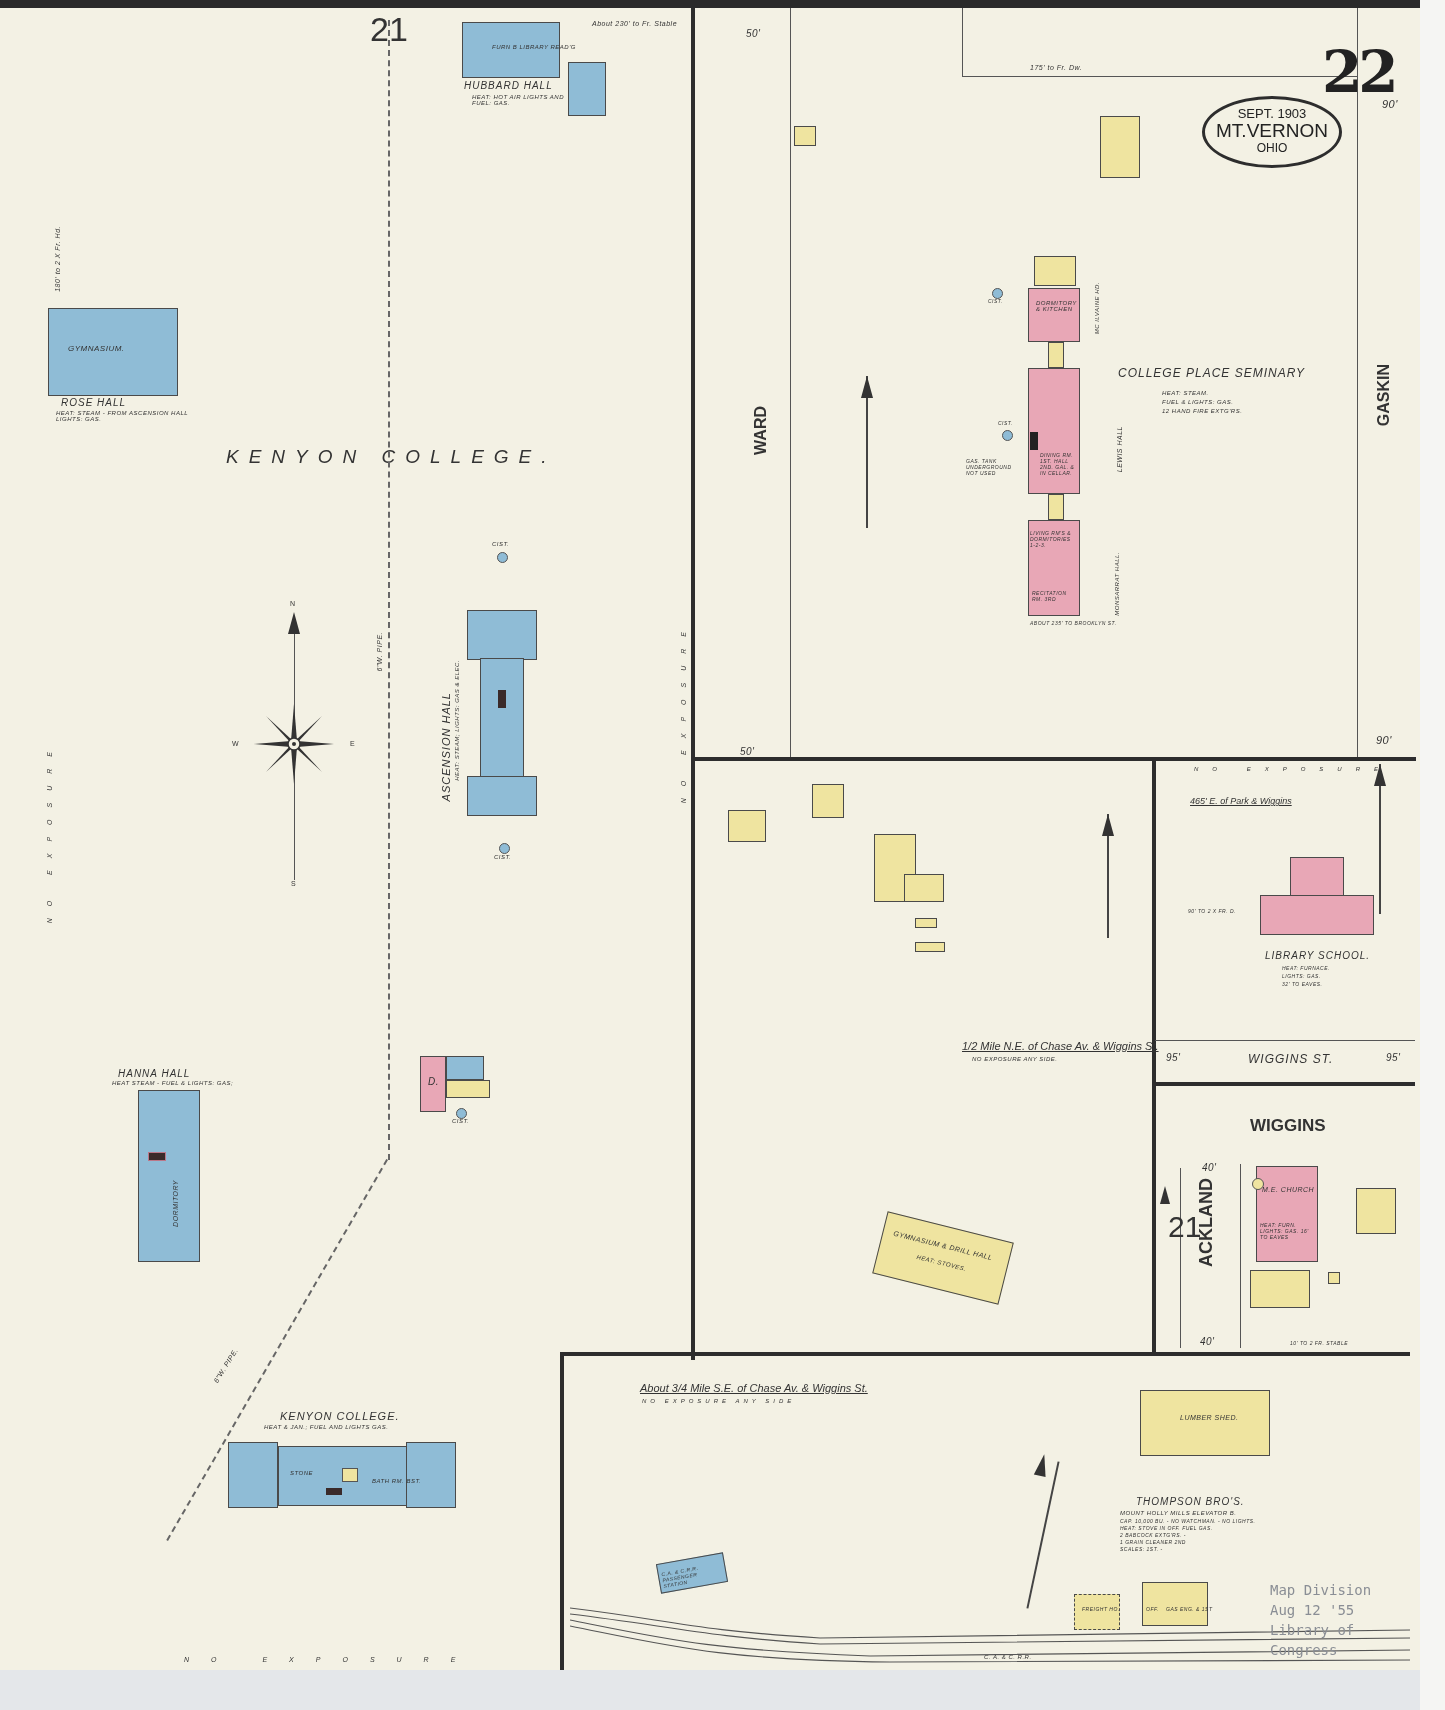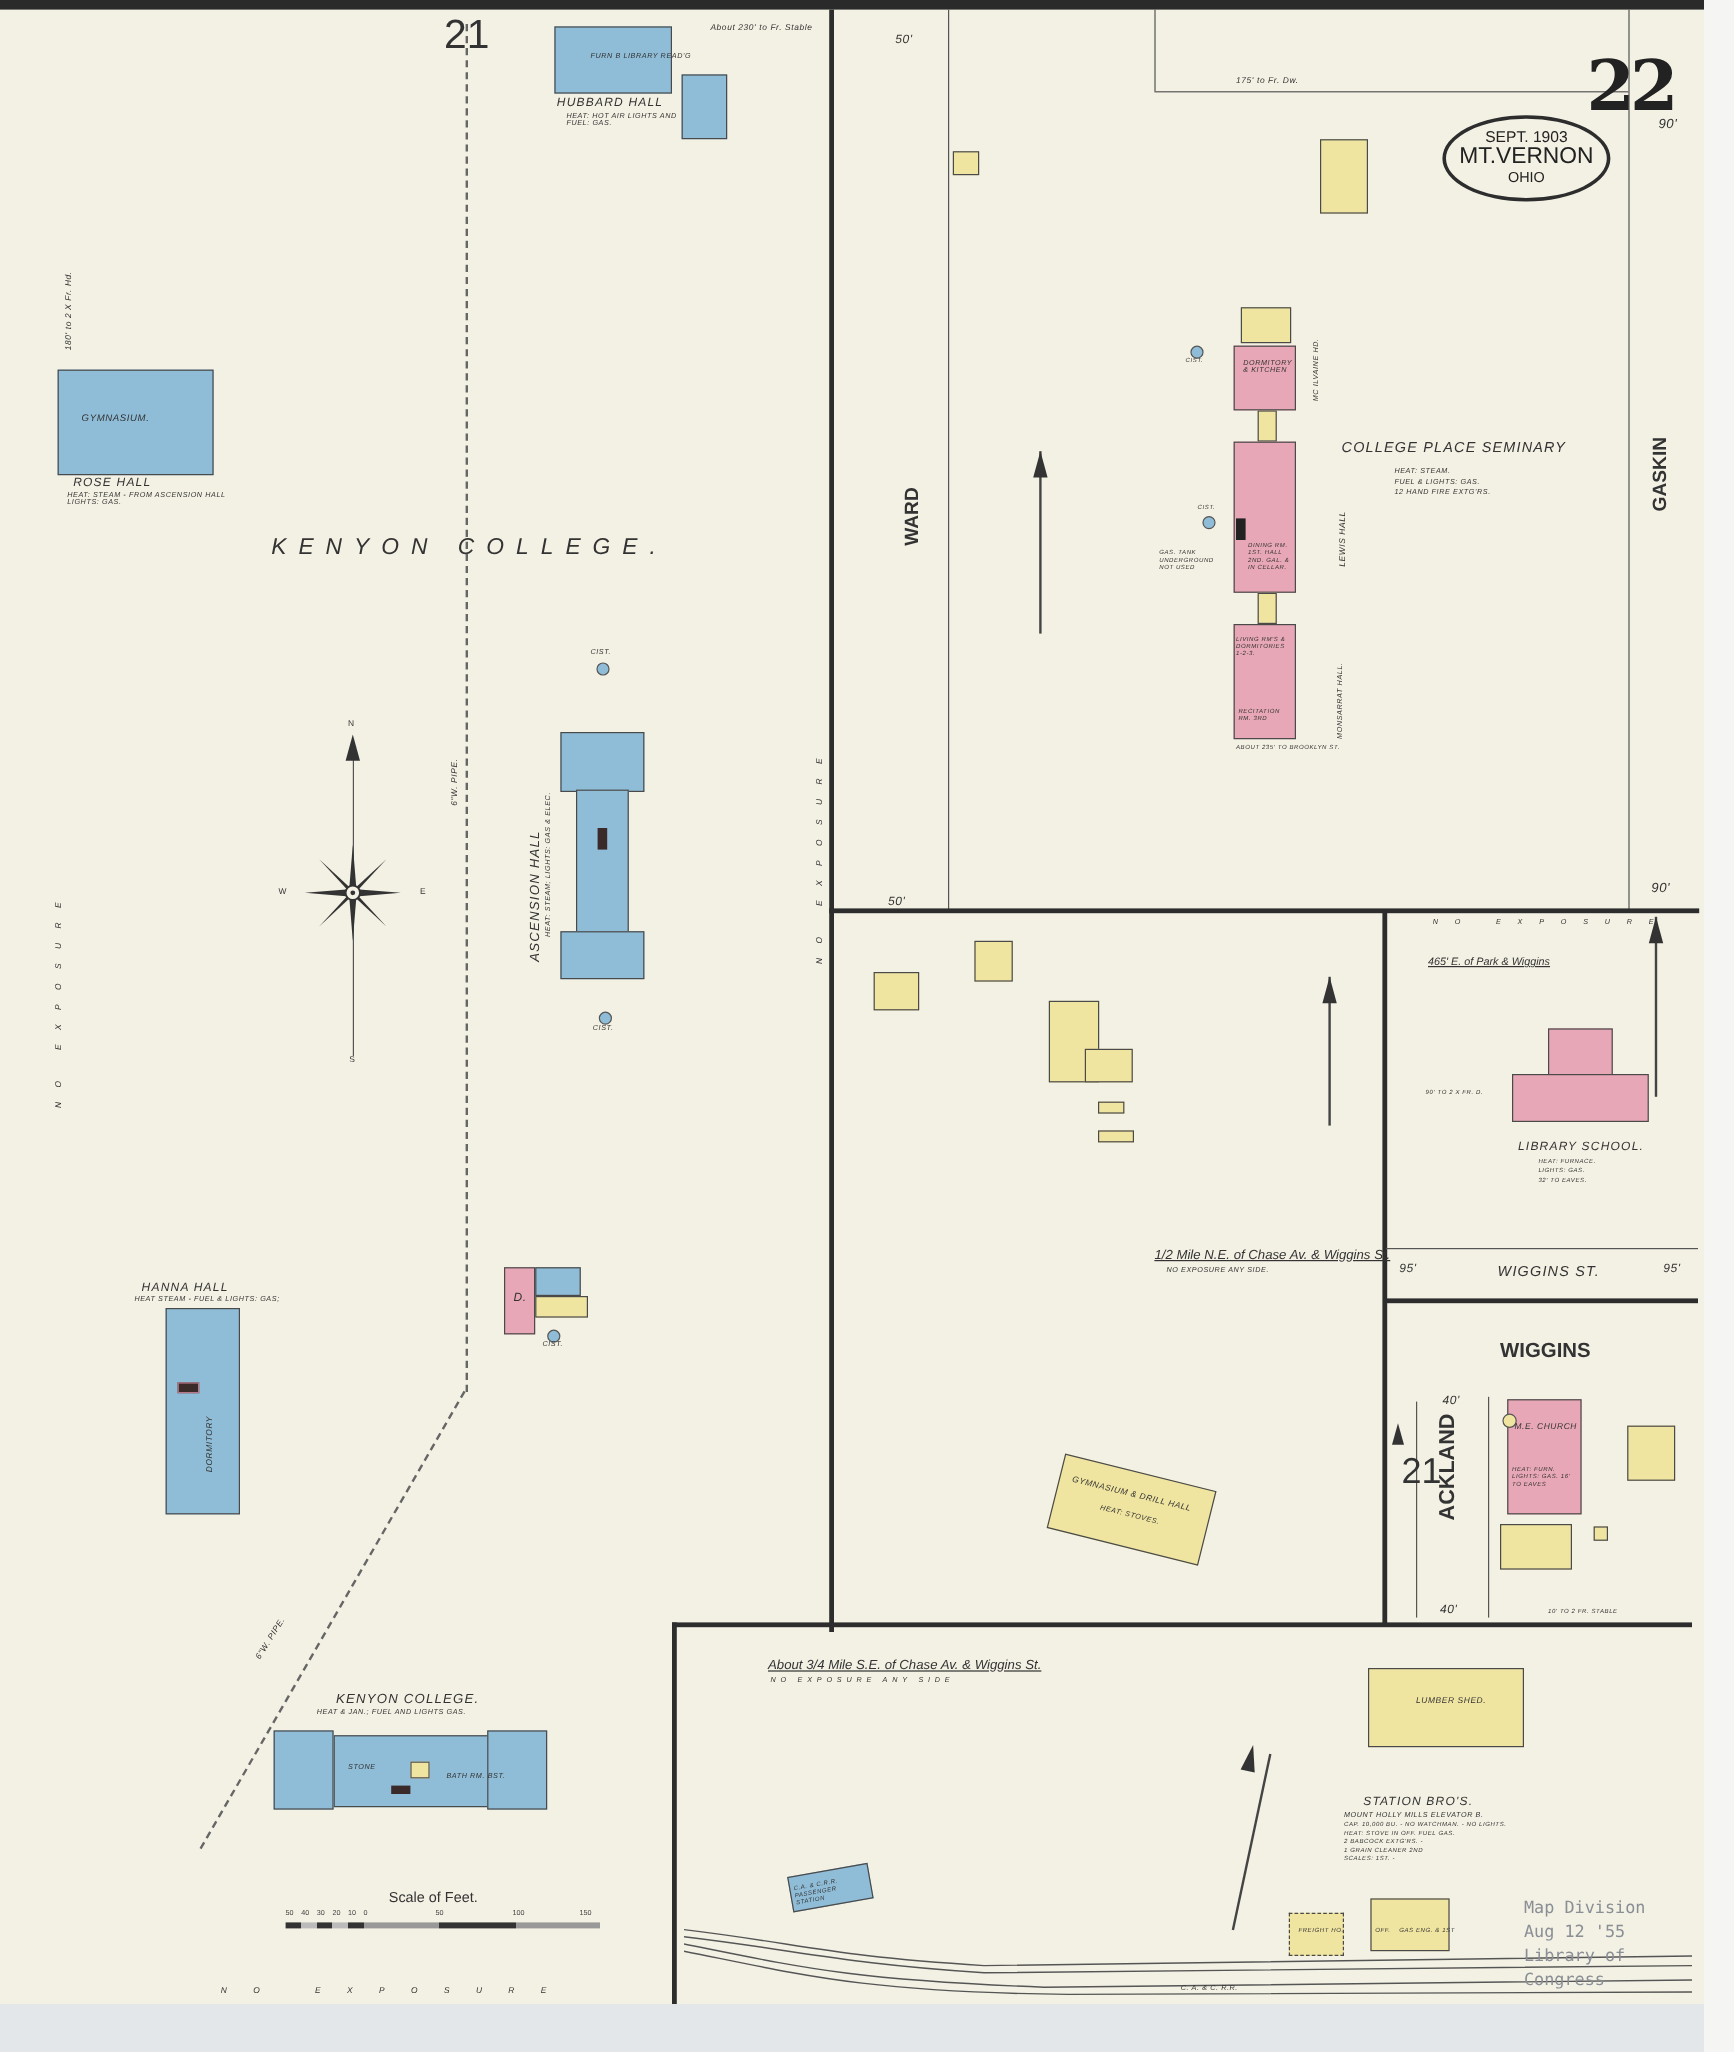--- a/index.html
+++ b/index.html
@@ -144,35 +144,20 @@
   <div class="txt" style="left:280px;top:1410px;font-size:11px;">KENYON COLLEGE.</div>
   <div class="txt small" style="left:264px;top:1424px;font-size:6px;">HEAT &amp; JAN.; FUEL AND LIGHTS GAS.</div>
   <div class="bld blue" style="left:228px;top:1442px;width:50px;height:66px;"></div>
   <div class="bld blue" style="left:278px;top:1446px;width:130px;height:60px;"></div>
   <div class="bld blue" style="left:406px;top:1442px;width:50px;height:66px;"></div>
   <div class="abs" style="left:342px;top:1468px;width:14px;height:12px;background:#efe4a0;border:1px solid #555;"></div>
   <div class="abs" style="left:326px;top:1488px;width:16px;height:7px;background:#3a2a2a;"></div>
   <div class="txt small" style="left:290px;top:1470px;font-size:6px;">STONE</div>
   <div class="txt small" style="left:372px;top:1478px;font-size:6px;">BATH RM. BST.</div>
 
-  <div class="abs" style="left:238px;top:1574px;width:262px;height:40px;">
-    <div style="position:absolute;left:86px;top:0;font-size:12px;color:#333;">Scale of Feet.</div>
-    <div style="position:absolute;left:0;top:18px;width:262px;font-size:6px;color:#444;display:flex;">
-      <span style="width:13px;">50</span>
-      <span style="width:13px;">40</span>
-      <span style="width:13px;">30</span>
-      <span style="width:13px;">20</span>
-      <span style="width:13px;">10</span>
-      <span style="width:60px;">0</span>
-      <span style="width:64px;">50</span>
-      <span style="width:56px;">100</span>
-      <span>150</span>
-    </div>
-    <div style="position:absolute;left:0;top:28px;width:262px;height:5px;background:linear-gradient(90deg,#333 0 13px,#bbb 13px 26px,#333 26px 39px,#bbb 39px 52px,#333 52px 65px,#999 65px 128px,#333 128px 192px,#999 192px 262px);"></div>
-  </div>
 
   <div class="bld yel" style="left:794px;top:126px;width:22px;height:20px;"></div>
   <div class="bld yel" style="left:1100px;top:116px;width:40px;height:62px;"></div>
 
   <div class="bld yel" style="left:1034px;top:256px;width:42px;height:30px;"></div>
   <div class="bld pink" style="left:1028px;top:288px;width:52px;height:54px;"></div>
   <div class="txt small" style="left:1036px;top:300px;font-size:6px;width:40px;white-space:normal;">DORMITORY &amp; KITCHEN</div>
   <div class="bld yel" style="left:1048px;top:342px;width:16px;height:26px;"></div>
   <div class="bld pink" style="left:1028px;top:368px;width:52px;height:126px;"></div>
   <div class="abs" style="left:1030px;top:432px;width:8px;height:18px;background:#222;"></div>
@@ -233,21 +218,21 @@
   <div class="txt small" style="left:1260px;top:1222px;font-size:5px;width:52px;white-space:normal;">HEAT: FURN. LIGHTS: GAS. 16' TO EAVES</div>
   <div class="bld yel" style="left:1356px;top:1188px;width:40px;height:46px;"></div>
   <div class="bld yel" style="left:1250px;top:1270px;width:60px;height:38px;"></div>
   <div class="bld yel" style="left:1328px;top:1272px;width:12px;height:12px;"></div>
   <div class="txt small" style="left:1290px;top:1340px;font-size:5px;">10' TO 2 FR. STABLE</div>
 
   <div class="txt" style="left:640px;top:1382px;font-size:11px;text-decoration:underline;letter-spacing:0;">About 3/4 Mile S.E. of Chase Av. &amp; Wiggins St.</div>
   <div class="txt small" style="left:642px;top:1398px;font-size:6px;letter-spacing:4px;">NO   EXPOSURE   ANY   SIDE</div>
   <div class="bld yel" style="left:1140px;top:1390px;width:130px;height:66px;"></div>
   <div class="txt small" style="left:1180px;top:1414px;font-size:7px;">LUMBER SHED.</div>
-  <div class="txt" style="left:1136px;top:1496px;font-size:10px;">STATION BRO'S.</div>
+  <div class="txt" style="left:1136px;top:1496px;font-size:10px;">THOMPSON BRO'S.</div>
   <div class="txt small" style="left:1120px;top:1510px;font-size:6px;">MOUNT HOLLY MILLS ELEVATOR B.</div>
   <div class="txt small" style="left:1120px;top:1518px;font-size:5px;">CAP. 10,000 BU. - NO WATCHMAN. - NO LIGHTS.</div>
   <div class="txt small" style="left:1120px;top:1525px;font-size:5px;">HEAT: STOVE IN OFF. FUEL GAS.</div>
   <div class="txt small" style="left:1120px;top:1532px;font-size:5px;">2 BABCOCK EXTG'RS. -</div>
   <div class="txt small" style="left:1120px;top:1539px;font-size:5px;">1 GRAIN CLEANER 2ND</div>
   <div class="txt small" style="left:1120px;top:1546px;font-size:5px;">SCALES: 1ST. -</div>
   <div class="bld blue" style="left:658px;top:1558px;width:68px;height:30px;transform:rotate(-10deg);"></div>
   <div class="txt small" style="left:662px;top:1566px;font-size:5px;width:60px;white-space:normal;transform:rotate(-10deg);">C.A. &amp; C.R.R. PASSENGER STATION</div>
   <div class="bld yel" style="left:1074px;top:1594px;width:46px;height:36px;border-style:dashed;"></div>
   <div class="txt small" style="left:1082px;top:1606px;font-size:5px;">FREIGHT HO.</div>

